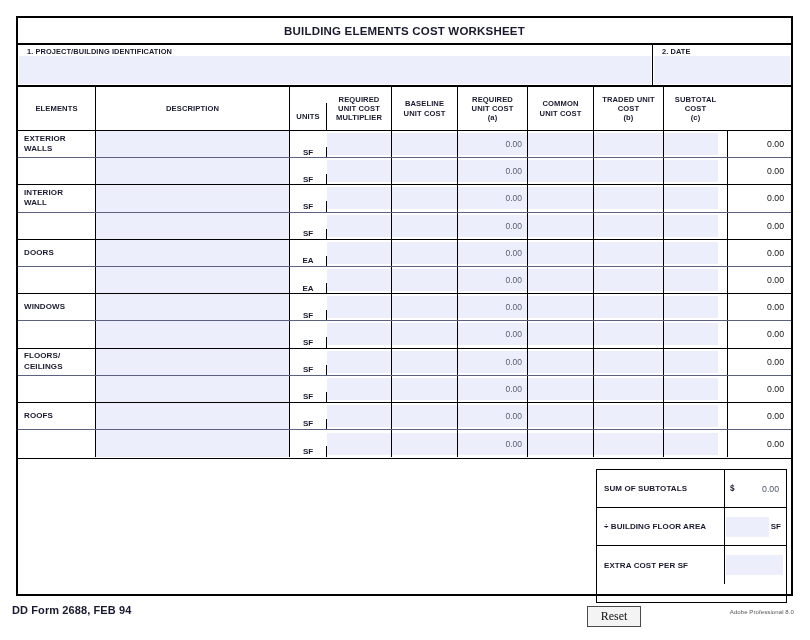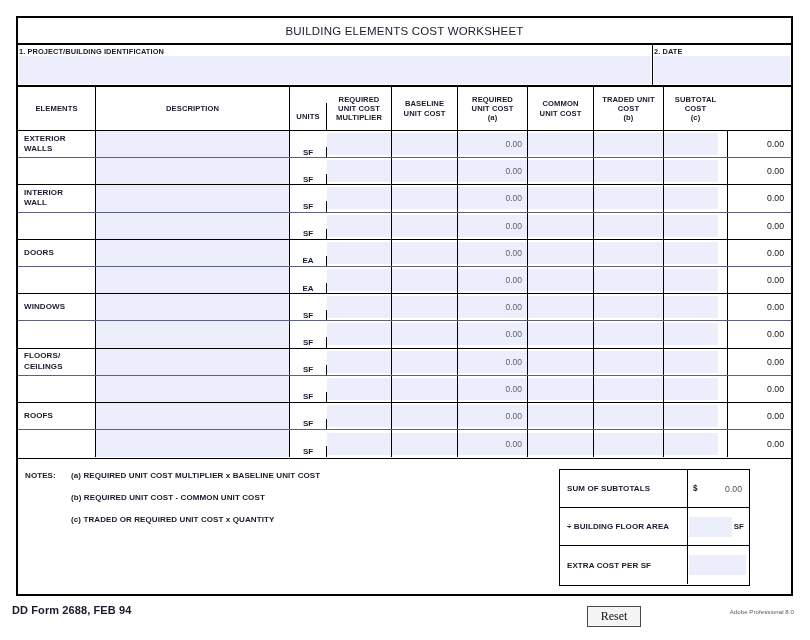--- a/index.html
+++ b/index.html
@@ -35,21 +35,21 @@
     width: 100%;
     height: 27px;
     border-bottom: 2px solid #000000;
     box-sizing: border-box;
     display: flex;
     align-items: center;
     justify-content: center;
   }
   #title-bar .ttl {
     font-size: 11.5px;
-    font-weight: normal;
+    font-weight: bold;
     letter-spacing: .2px;
   }
 
   
   #ident-band {
     position: absolute;
     left: 0; top: 27px;
     width: 100%;
     height: 42px;
     border-bottom: 2px solid #000000;
@@ -58,21 +58,21 @@
   }
   .ident-cell {
     position: relative;
     box-sizing: border-box;
     height: 100%;
   }
   #ident-project { width: 635px; border-right: 1.5px solid #000; }
   #ident-date    { flex: 1 1 auto; }
   .ident-label {
     position: absolute;
-    left: 1px; top: 2px;
+    left: 9px; top: 2px;
     font-size: 7.4px;
     font-weight: bold;
     letter-spacing: .1px;
     z-index: 2;
     text-align: right;
   }
   .ident-field {
     position: absolute;
     left: 1px; right: 1px;
     top: 11px; bottom: 1px;
@@ -229,24 +229,24 @@
     margin-bottom: 13px;
     letter-spacing: .1px;
     white-space: nowrap;
   }
   .note-line .nkey { display: inline-block; width: 46px; }
   .note-line.indent { padding-left: 46px; }
 
   
   #summary {
     position: absolute;
-    left: 541px;
+    left: 578px;
     top: 10px;
     width: 191px;
-    height: 117px;
+    height: 134px;
     border: 1.5px solid #000;
     box-sizing: border-box;
   }
   .srow {
     display: flex;
     height: 38px;
     border-bottom: 1.5px solid #000;
     box-sizing: border-box;
   }
   .srow:last-child { border-bottom: none; }
@@ -759,31 +759,20 @@
           </div>
           <div class="gcell c-sub">
             <span class="calc-plain">0.00</span>
           </div>
         </div>
       </div>
   </div>
 
   <div id="bottom-area">
 
-    <div id="notes">
-      <div class="note-line">
-        <span class="nkey">NOTES:</span><span>(a) REQUIRED UNIT COST MULTIPLIER x BASELINE UNIT COST</span>
-      </div>
-      <div class="note-line indent">
-        <span>(b) REQUIRED UNIT COST - COMMON UNIT COST</span>
-      </div>
-      <div class="note-line indent">
-        <span>(c) TRADED OR REQUIRED UNIT COST x QUANTITY</span>
-      </div>
-    </div>
 
     <div id="summary">
       <div class="srow">
         <div class="s-label">SUM OF SUBTOTALS</div>
         <div class="s-value">
           <span class="dollar">$</span>
           <span class="s-total">0.00</span>
         </div>
       </div>
       <div class="srow">

